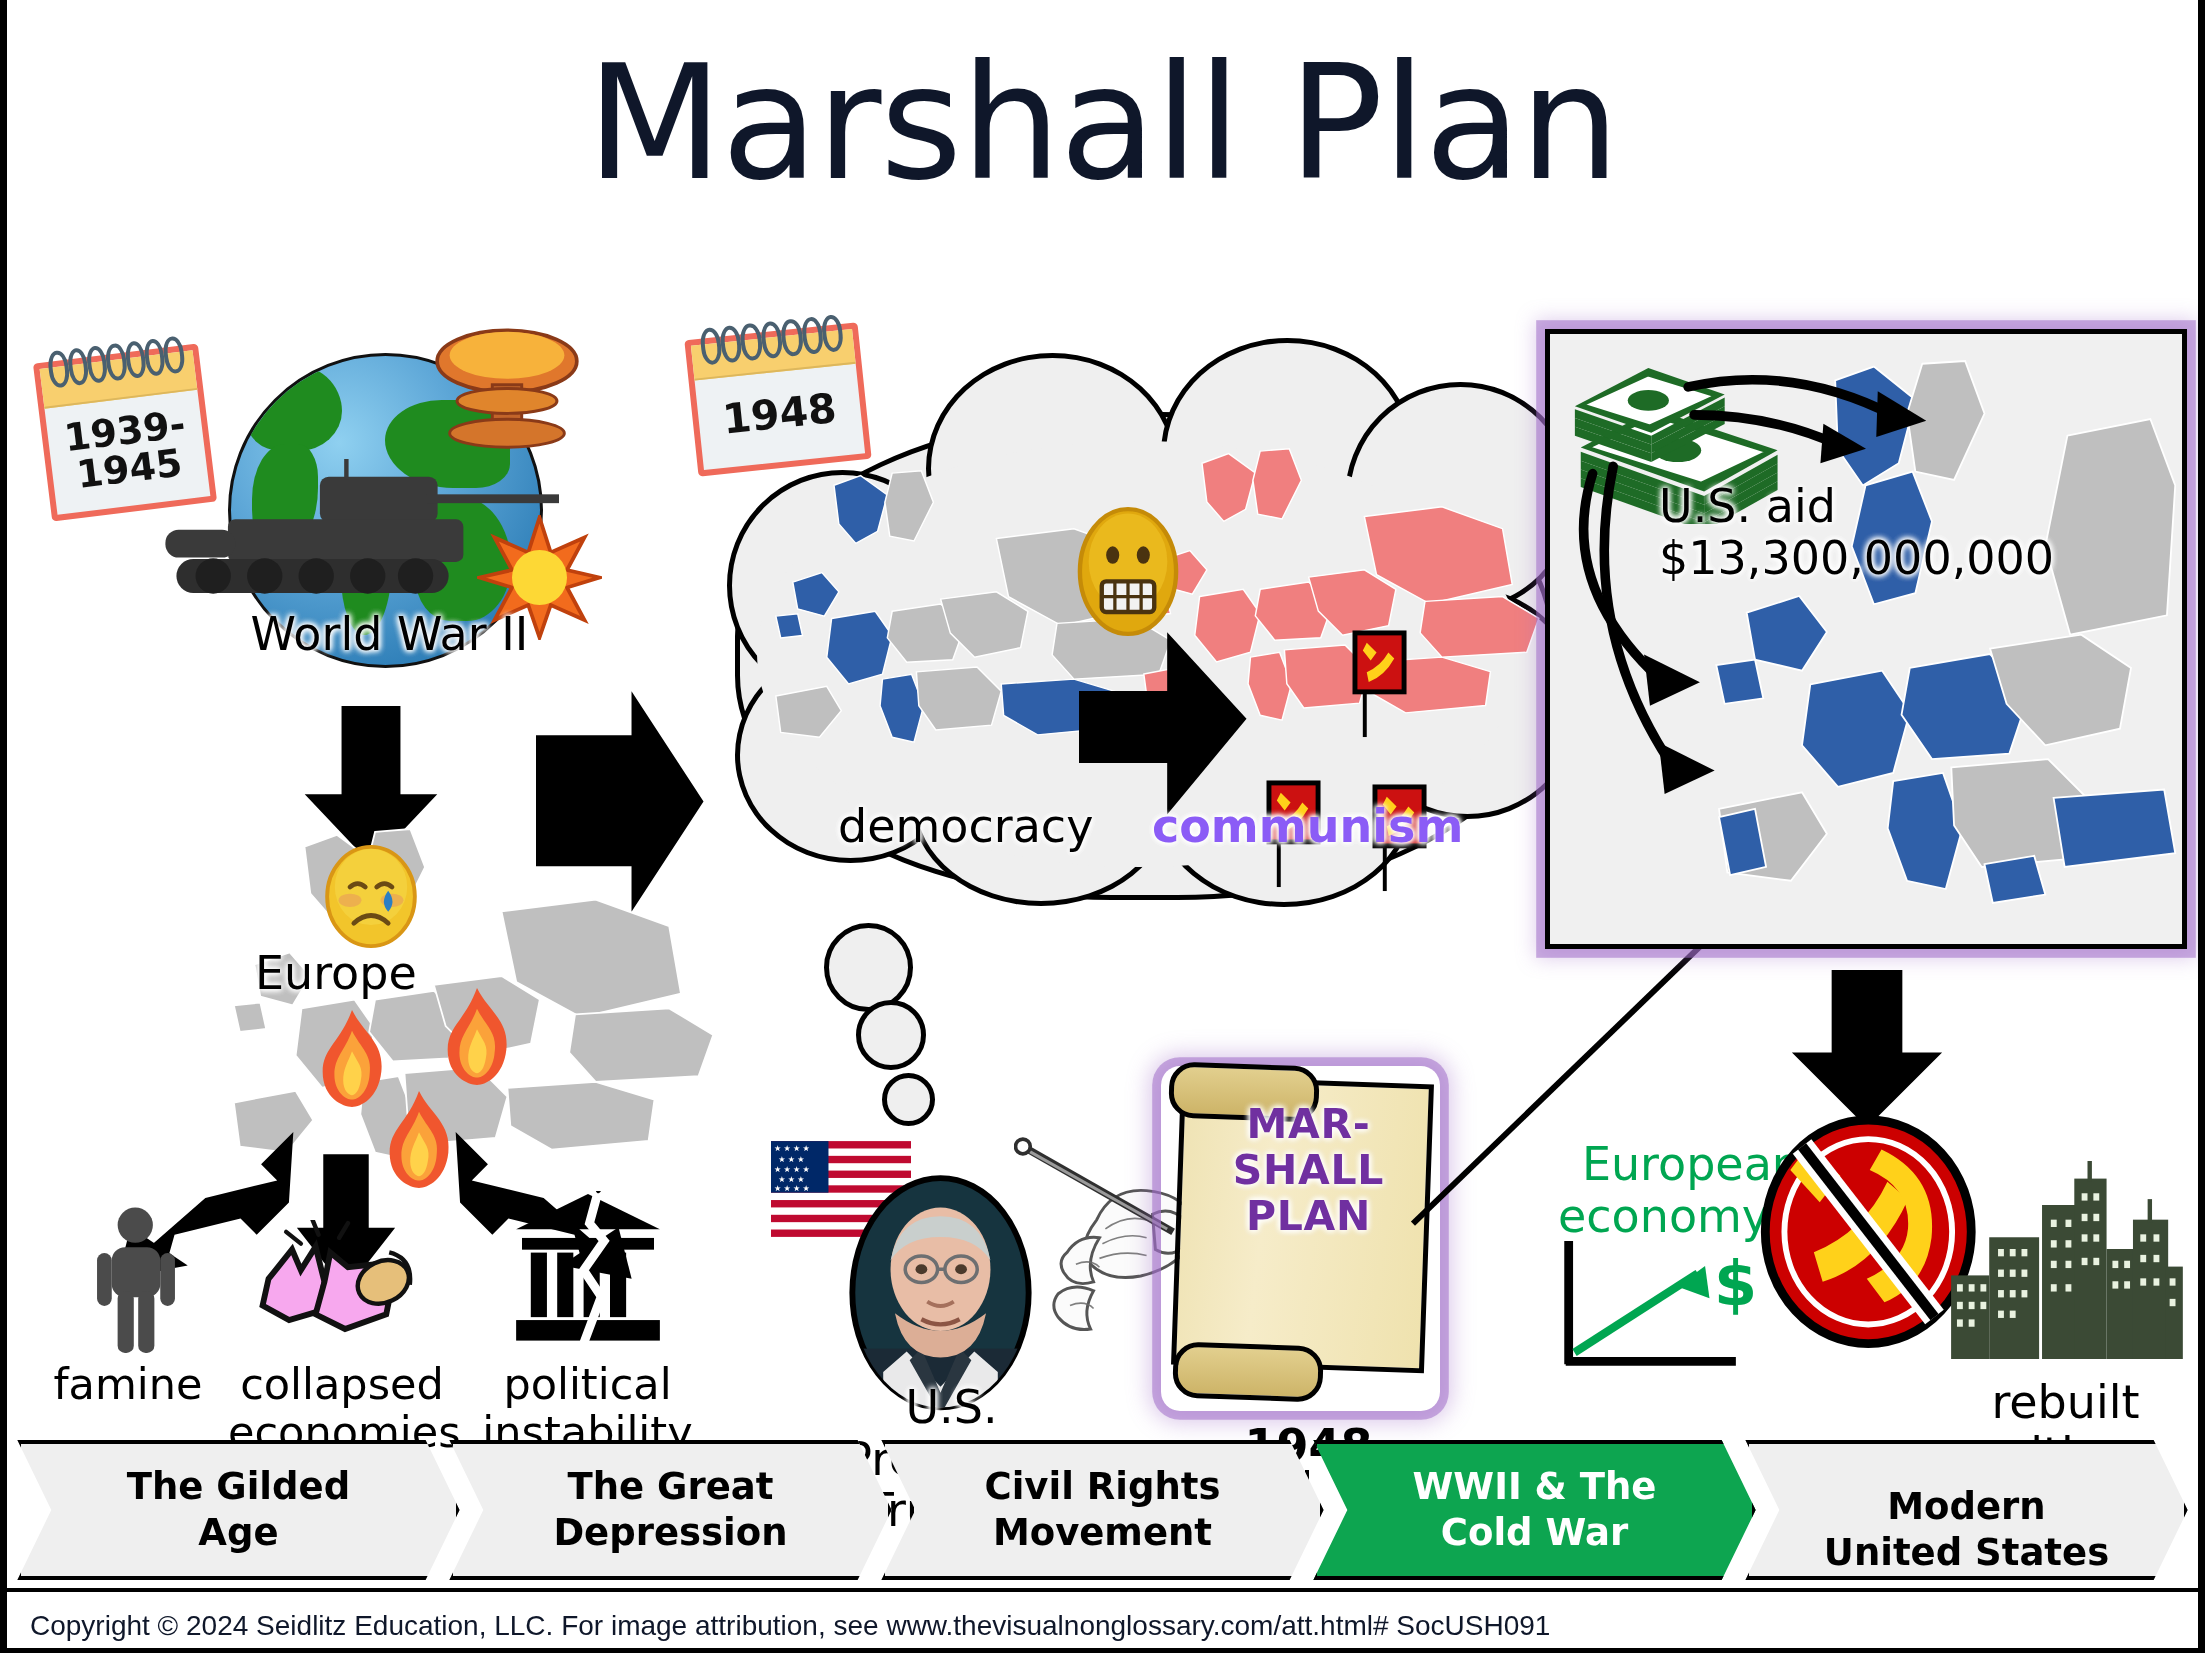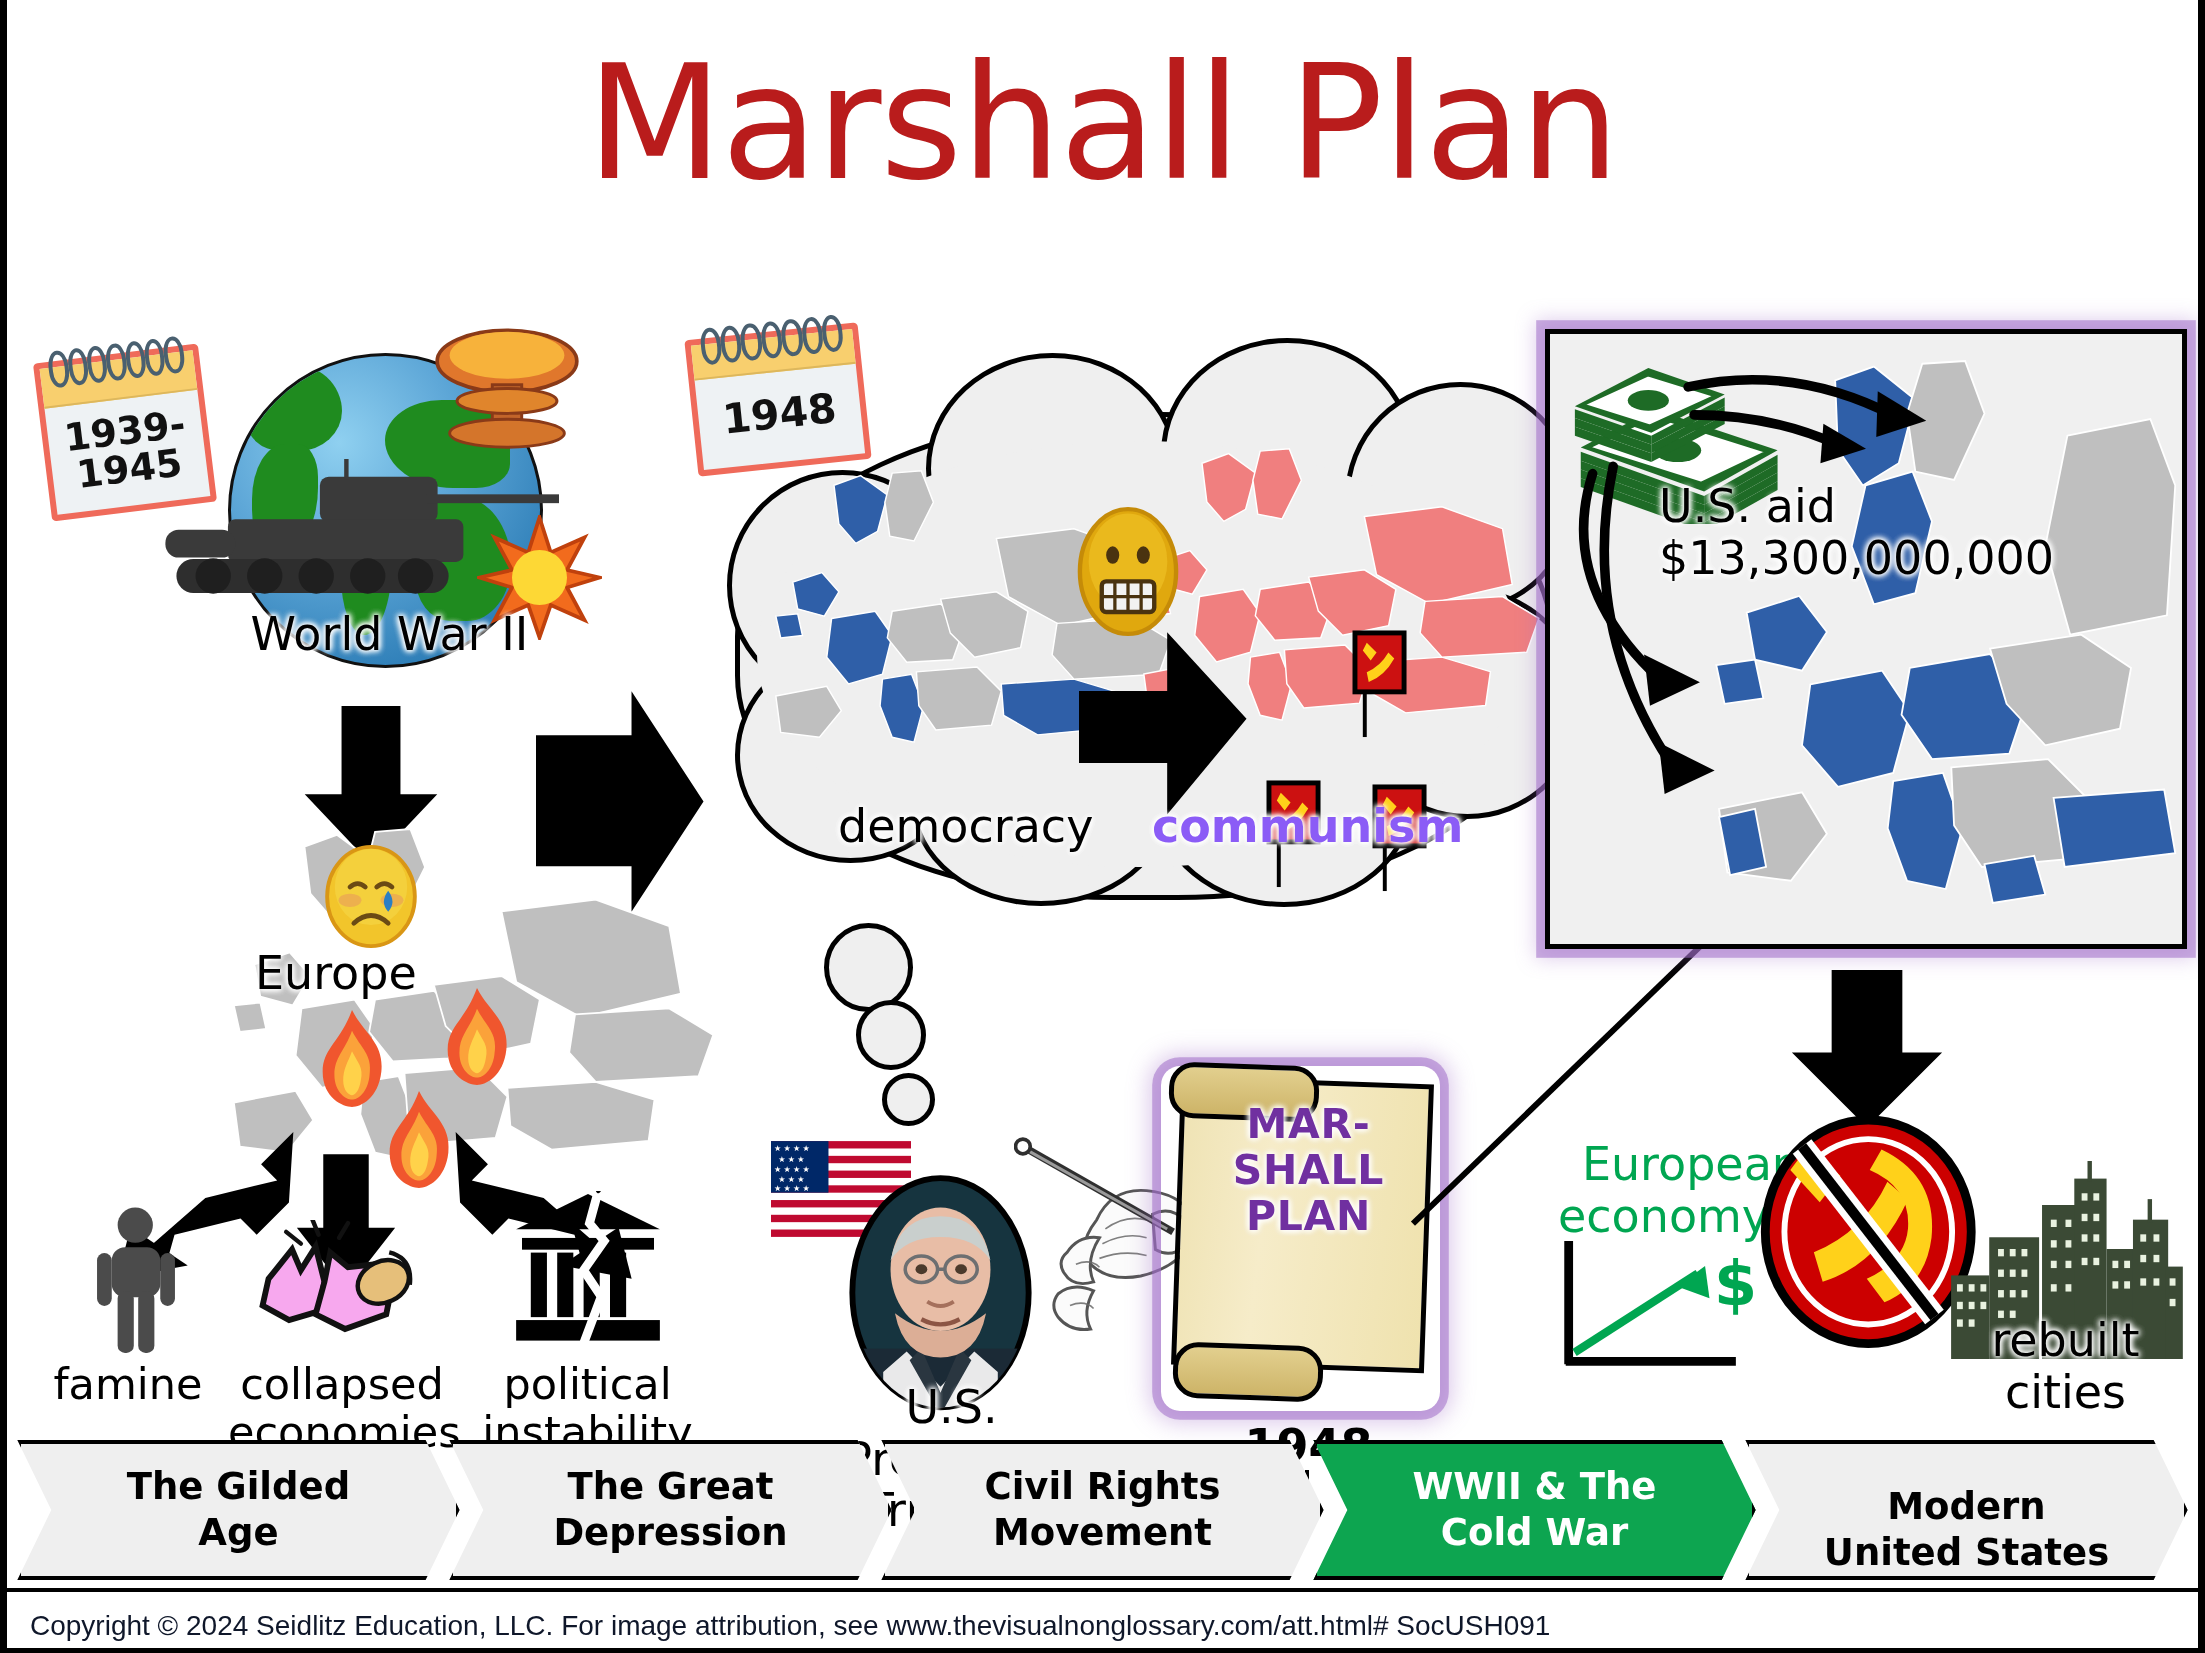--- a/index.html
+++ b/index.html
@@ -7,21 +7,21 @@
   #page{
     position:relative;width:2205px;height:1654px;background:#ffffff;
     border-left:7.4px solid #000; border-right:7.4px solid #000;
     box-sizing:border-box; overflow:hidden;
   }
   .abs{position:absolute;}
 
   
   #title{
     left:0;right:0;top:44px;text-align:center;
-    font-size:158px;line-height:1;color:#b91c1c;font-weight:400;
+    font-size:158px;line-height:1;color:#0f172a;font-weight:400;
     font-family:"DejaVu Sans", sans-serif;letter-spacing:-1.5px;
   }
 
   
   .lbl{
     font-size:43px;color:#000;line-height:1.12;
     text-shadow:0 0 7.4px #fff,0 0 7.4px #fff,0 0 7.4px #fff,0 0 4.4px #fff;
     font-family:"DejaVu Sans", sans-serif;
   }
   .lbl.big{font-size:46px;}
@@ -605,21 +605,21 @@
       <rect x="131" y="50" width="4" height="5"></rect>
         <rect x="140" y="50" width="4" height="5"></rect>
       <rect x="131" y="64" width="4" height="5"></rect>
         <rect x="140" y="64" width="4" height="5"></rect>
       <rect x="131" y="80" width="4" height="5"></rect>
         <rect x="140" y="80" width="4" height="5"></rect>
       <rect x="151" y="80" width="4" height="5"></rect>
         <rect x="151" y="94" width="4" height="5"></rect>
     </g>
   </svg>
-  <div class="abs lbl big" style="left:1941px;top:1315px;width:235px;text-align:center;">
+  <div class="abs lbl big" style="left:1941px;top:1377px;width:235px;text-align:center;">
     <div>rebuilt</div>
     <div>cities</div>
   </div>
 
   <div id="timeline">
     <div class="chev">
       <span><em style="font-style:normal">The Gilded</em><br>
       <em style="font-style:normal">Age</em></span>
     </div>
     <div class="chev">

